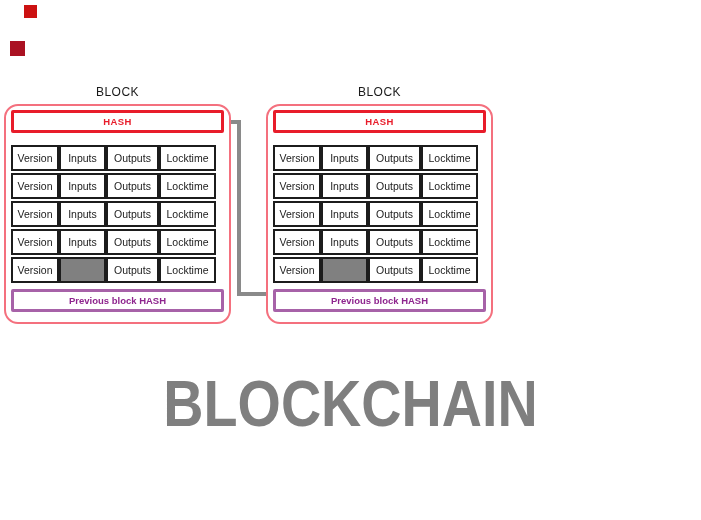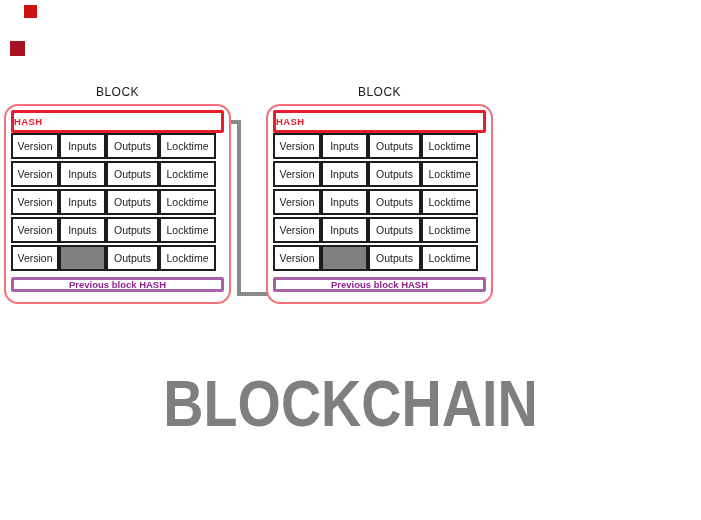--- a/index.html
+++ b/index.html
@@ -59,32 +59,32 @@
     background: #ffffff;
   }
 
   .hash-box {
     box-sizing: border-box;
     height: 23px;
     border: 3px solid var(--hash-border, #e81c2a);
     border-radius: 2px;
     display: flex;
     align-items: center;
-    justify-content: flex-start;
+    justify-content: center;
     background: #ffffff;
   }
   .hash-label {
     font-size: 9.5px;
     font-weight: bold;
     color: var(--hash-text, #e81c2a);
     letter-spacing: 0.4px;
   }
 
   .tx-grid {
-    margin-top: 0;
+    margin-top: 12px;
     display: grid;
     grid-template-columns: 48px 47px 53px 57px;
     grid-auto-rows: 26px;
     row-gap: 2px;
     column-gap: 0px;
   }
   .tx-cell {
     box-sizing: border-box;
     border: 2px solid var(--cell-border, #1c1c1c);
     background: #ffffff;
@@ -93,21 +93,21 @@
     justify-content: center;
     font-size: 10.5px;
     color: #1a1a1a;
   }
   .tx-cell.filled {
     background: var(--filled-cell, #808080);
   }
 
   .prev-hash-box {
     box-sizing: border-box;
-    height: 15px;
+    height: 23px;
     margin-top: 6px;
     border: 3px solid var(--prev-hash-border, #a762a8);
     border-radius: 2px;
     display: flex;
     align-items: center;
     justify-content: center;
     background: #ffffff;
   }
   .prev-hash-label {
     font-size: 9.5px;

